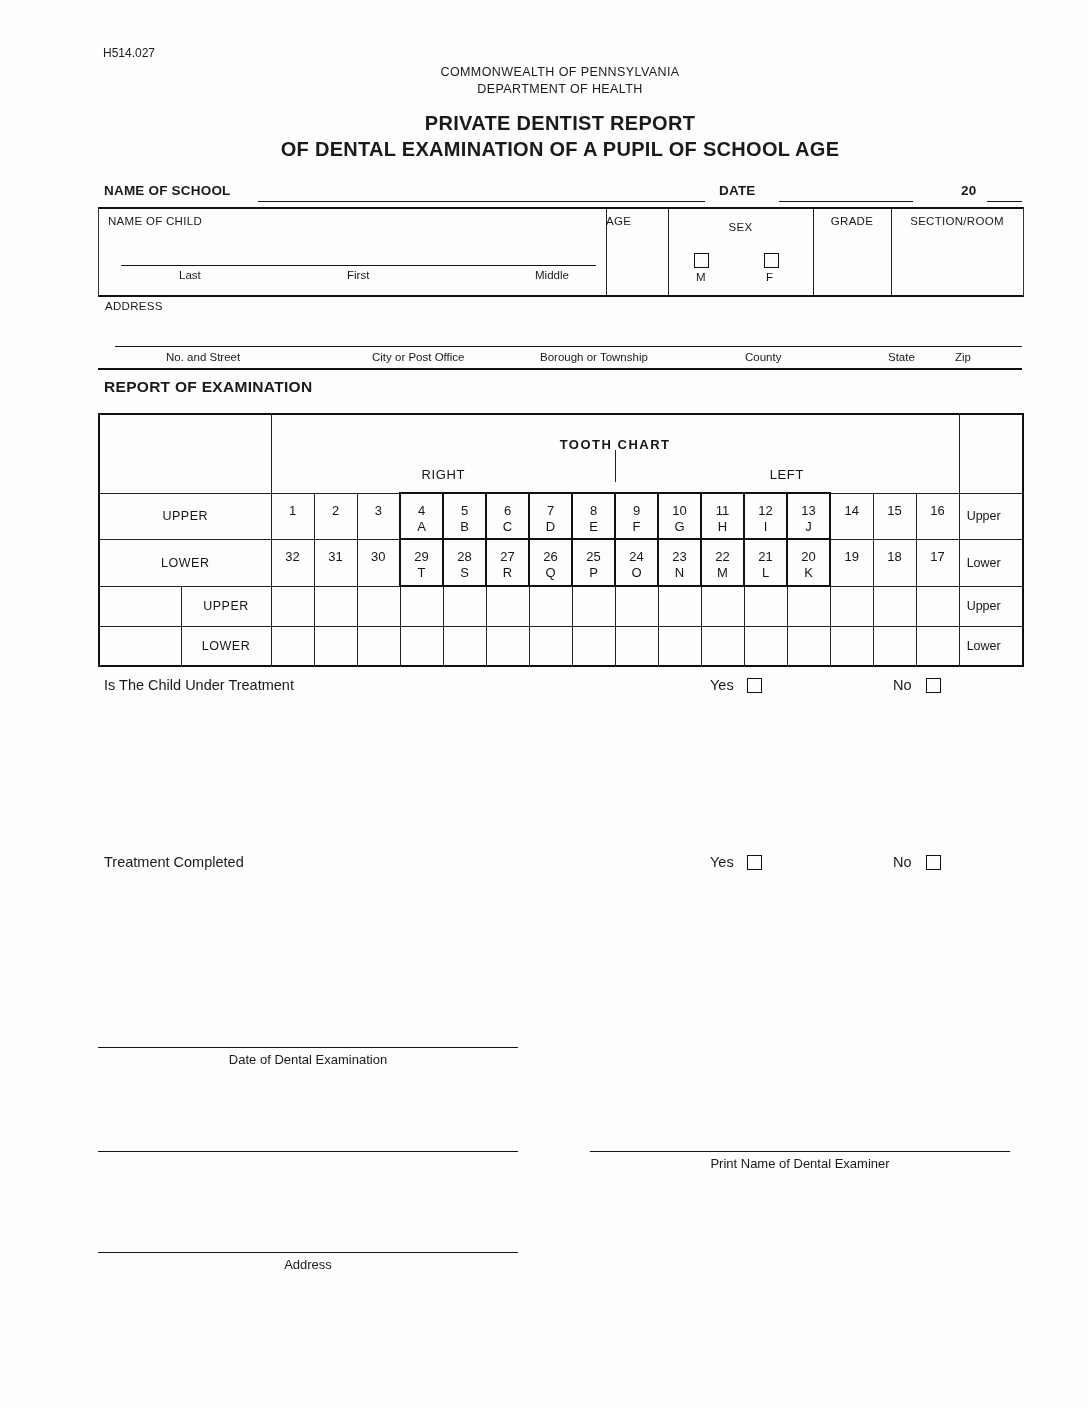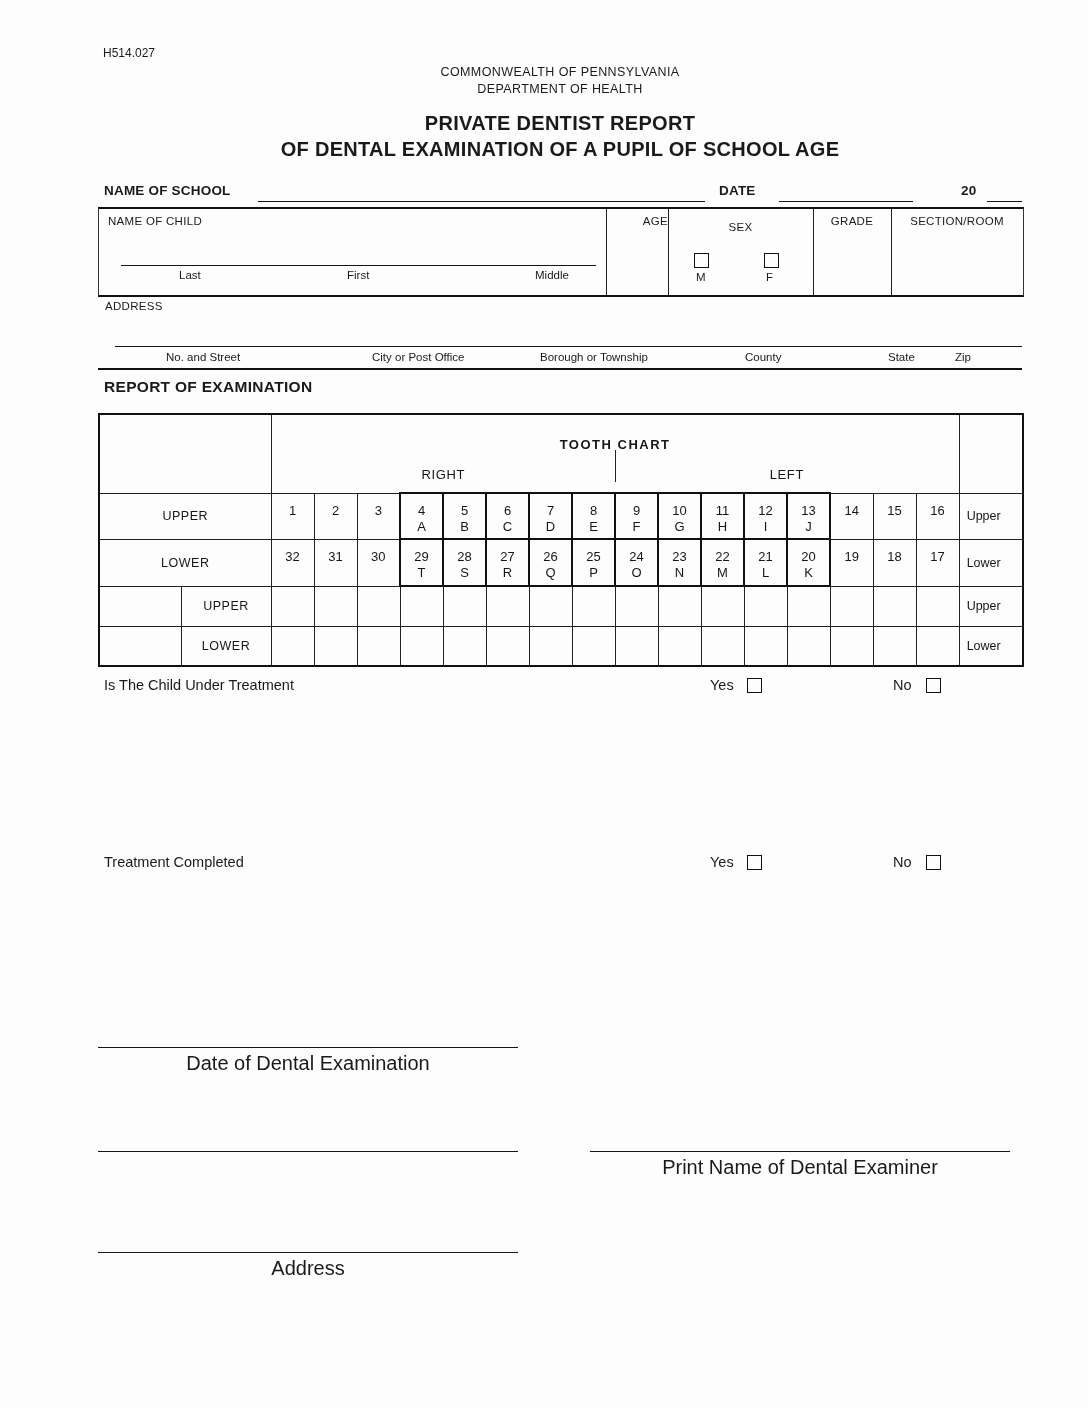--- a/index.html
+++ b/index.html
@@ -53,21 +53,21 @@
   .mid-divider{position:absolute;left:50%;top:44%;bottom:-1px;width:0;border-left:1.4px solid #222;}
   .rl{font-size:12.5px;letter-spacing:.5px;}
   .sl{text-align:left !important;padding-left:7px !important;font-size:12.5px;}
   .tc .tn{display:block;padding-top:5px;line-height:16px;font-size:13px;}
   .tc .tl{display:block;line-height:16px;min-height:16px;font-size:13px;}
   .decid{border-width:2.3px !important;border-color:#111 !important;}
 
   
   .q-label{font-size:14.5px;}
   .sig-line{border-bottom:1.7px solid #161616;height:0;width:420px;}
-  .sig-label{width:420px;text-align:center;font-size:20px;}
+  .sig-label{width:420px;text-align:center;font-size:13px;}
 </style>
 </head>
 <body>
 
 <div class="page">
 
   <div class="abs form-number">H514.027</div>
 
   <div class="abs hdr-block">
     <div class="agency">COMMONWEALTH OF PENNSYLVANIA</div>
@@ -90,21 +90,21 @@
     <div class="abs vline" style="left:569px;"></div>
     <div class="abs vline" style="left:714px;"></div>
     <div class="abs vline" style="left:792px;"></div>
 
     <div class="abs ct-head" style="left:9px;top:6px;">NAME OF CHILD</div>
     <div class="abs line" style="left:22px;top:56px;width:475px;"></div>
     <div class="abs small" style="left:80px;top:60px;">Last</div>
     <div class="abs small" style="left:248px;top:60px;">First</div>
     <div class="abs small" style="left:436px;top:60px;">Middle</div>
 
-    <div class="abs ct-head" style="left:507px;width:62px;top:6px;text-align:right;">AGE</div>
+    <div class="abs ct-head" style="left:507px;width:62px;top:6px;text-align:left;">AGE</div>
     <div class="abs" style="left:507px;top:24px;width:62px;height:55px;"></div>
 
     <div class="abs ct-head" style="left:569px;width:145px;top:12px;text-align:center;">SEX</div>
     <span class="abs cbx" style="left:595px;top:44px;"></span>
     <div class="abs small" style="left:597px;top:62px;">M</div>
     <span class="abs cbx" style="left:665px;top:44px;"></span>
     <div class="abs small" style="left:667px;top:62px;">F</div>
 
     <div class="abs ct-head" style="left:714px;width:78px;top:6px;text-align:center;">GRADE</div>
     <div class="abs" style="left:714px;top:24px;width:78px;height:55px;"></div>

